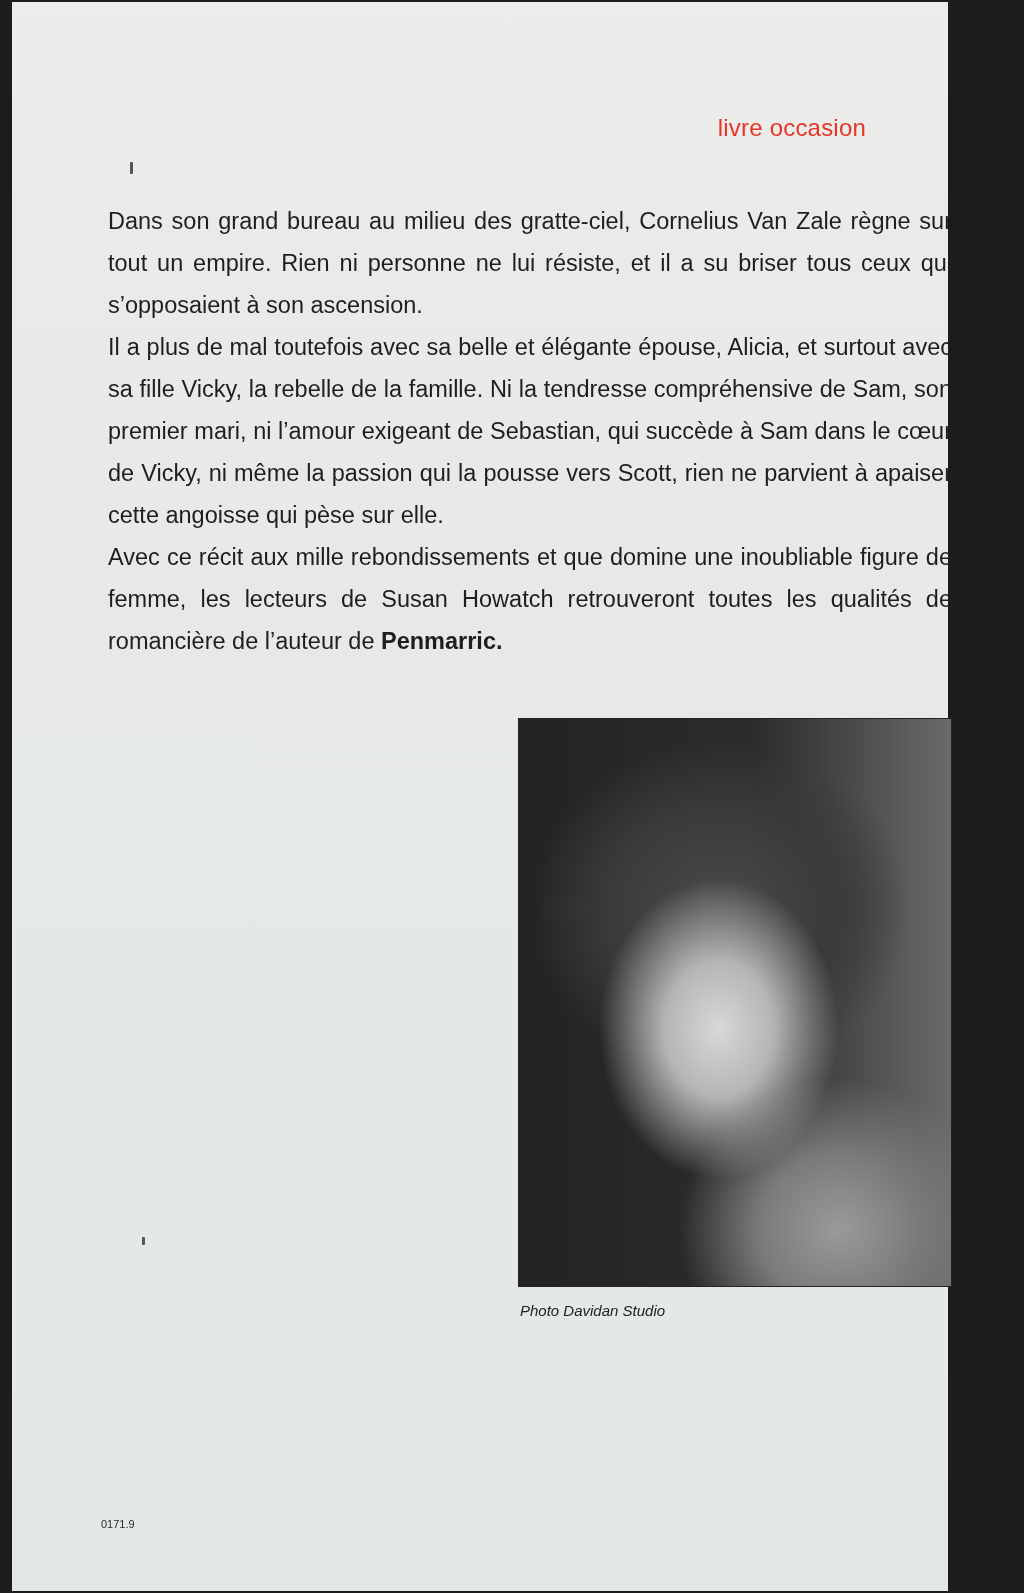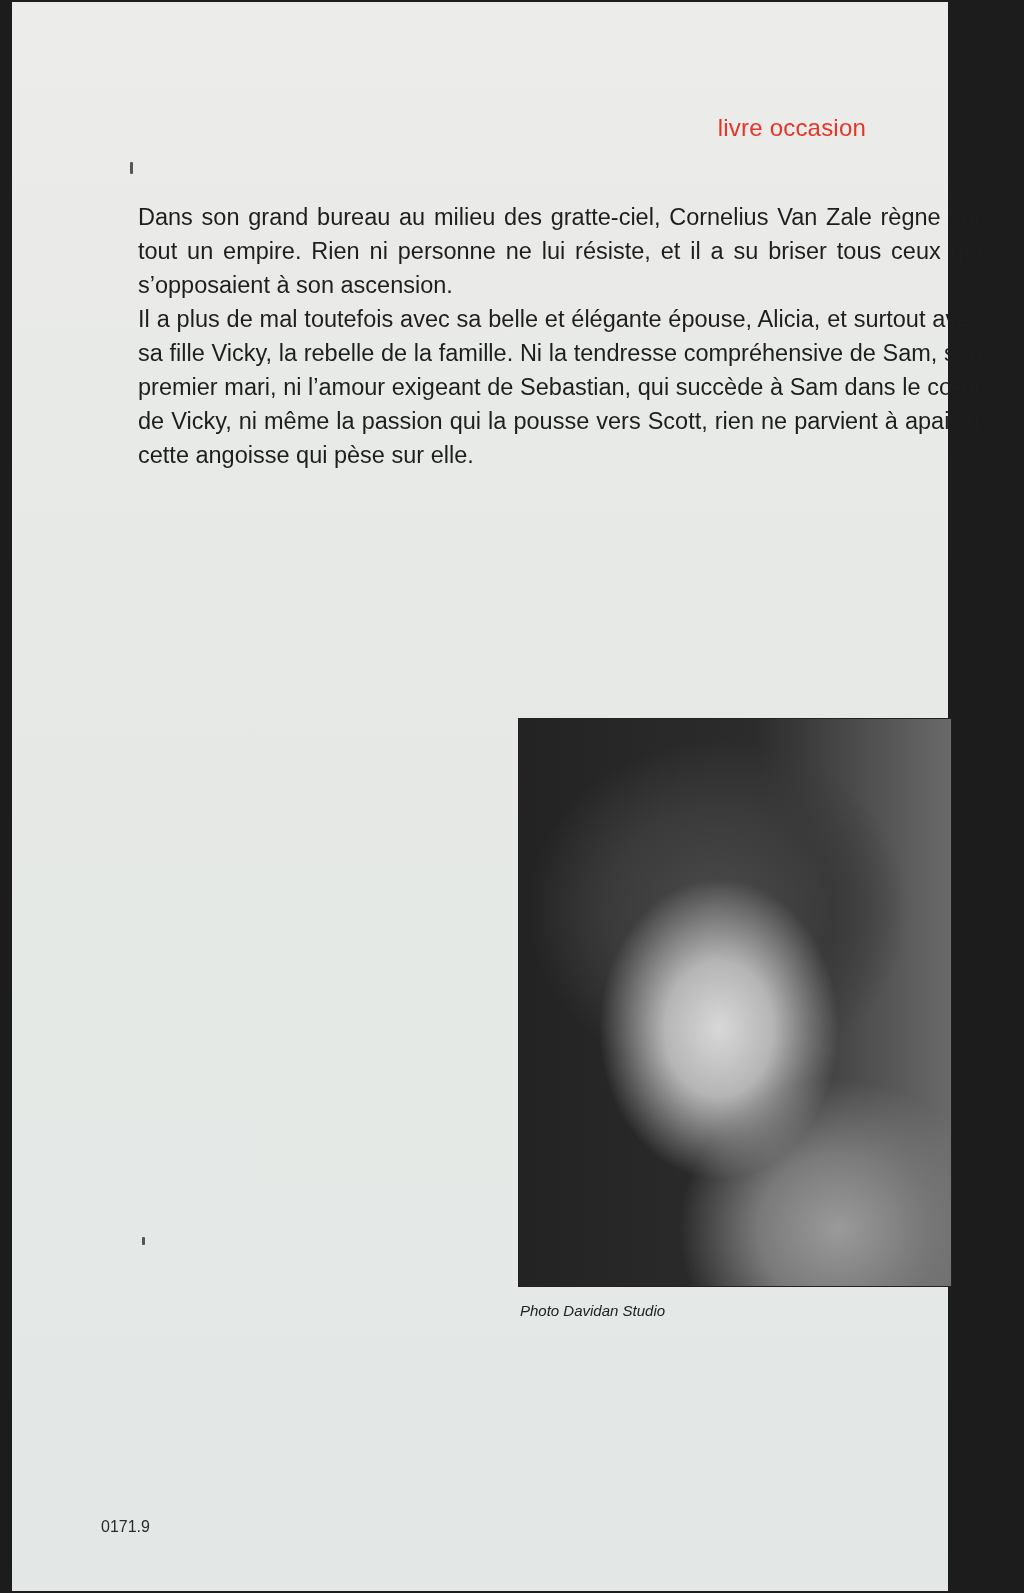--- a/index.html
+++ b/index.html
@@ -11,56 +11,56 @@
     .cover {
       position: absolute; left: 12px; top: 2px; width: 936px; height: 1589px;
       background: linear-gradient(180deg, #ececea 0%, #e6e9e6 40%, #e3e8e6 100%);
     }
     .watermark {
       position: absolute; right: 82px; top: 112px;
       color: #e53528; font-size: 24px; letter-spacing: 0.2px;
     }
     .blurb {
       position: absolute; left: 96px; top: 198px; width: 844px;
-      color: #1e1e1e; font-size: 23.5px; line-height: 34px;
+      color: #1e1e1e; font-size: 23.5px; line-height: 42px;
       text-align: justify;
-      margin-left: 30px;
     }
     .blurb p { margin: 0; }
     .blurb b { font-weight: bold; }
     .photo {
       position: absolute; left: 506px; top: 716px; width: 432px; height: 567px;
       background:
         radial-gradient(ellipse 120px 150px at 200px 310px, #d8d8d8 0%, #b5b5b5 45%, rgba(60,60,60,0) 100%),
         radial-gradient(ellipse 190px 170px at 200px 190px, #4a4a4a 0%, #3a3a3a 60%, rgba(40,40,40,0) 100%),
         radial-gradient(ellipse 160px 150px at 320px 510px, #9a9a9a 0%, #7a7a7a 50%, rgba(50,50,50,0) 100%),
         linear-gradient(90deg, #232323 0%, #2c2c2c 55%, #6a6a6a 100%);
       border: 1px solid #222;
     }
     .photo-caption {
       position: absolute; left: 508px; top: 1300px;
       font-size: 15px; font-style: italic; color: #222;
     }
     .code {
       position: absolute; left: 89px; top: 1516px;
-      font-size: 16px; color: #2a2a2a;
+      font-size: 11px; color: #2a2a2a;
     }
     .speck { position: absolute; background: #555; border-radius: 1px; }
   </style>
 </head>
 <body>
 
 <div class="cover">
   <div class="watermark">livre occasion</div>
 
   <div class="speck" style="left:118px;top:160px;width:3px;height:12px;"></div>
   <div class="speck" style="left:130px;top:1235px;width:3px;height:8px;"></div>
 
   <div class="blurb">
     <p>Dans son grand bureau au milieu des gratte-ciel, Cornelius Van Zale règne sur tout un empire. Rien ni personne ne lui résiste, et il a su briser tous ceux qui s’opposaient à son ascension.</p>
     <p>Il a plus de mal toutefois avec sa belle et élégante épouse, Alicia, et surtout avec sa fille Vicky, la rebelle de la famille. Ni la tendresse compréhensive de Sam, son premier mari, ni l’amour exigeant de Sebastian, qui succède à Sam dans le cœur de Vicky, ni même la passion qui la pousse vers Scott, rien ne parvient à apaiser cette angoisse qui pèse sur elle.</p>
+    <p><span>Avec ce récit aux mille rebondissements et que domine une inoubliable figure de femme, les lecteurs de Susan Howatch retrouveront toutes les qualités de romancière de l’auteur de </span><b>Penmarric.</b></p>
   </div>
 
   <div class="photo" title="Black and white portrait of the author"></div>
   <div class="photo-caption">Photo Davidan Studio</div>
 
   <div class="code">0171.9</div>
 </div>
 
 </body></html>

